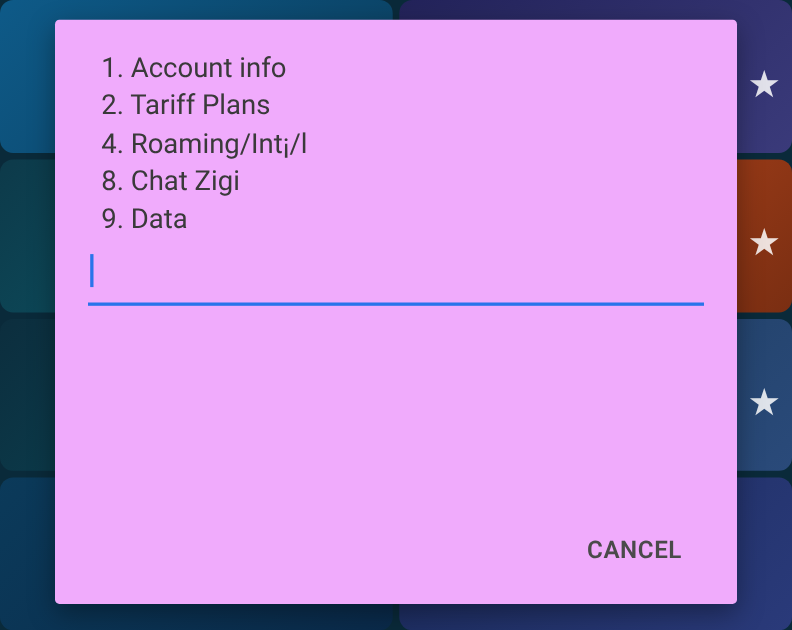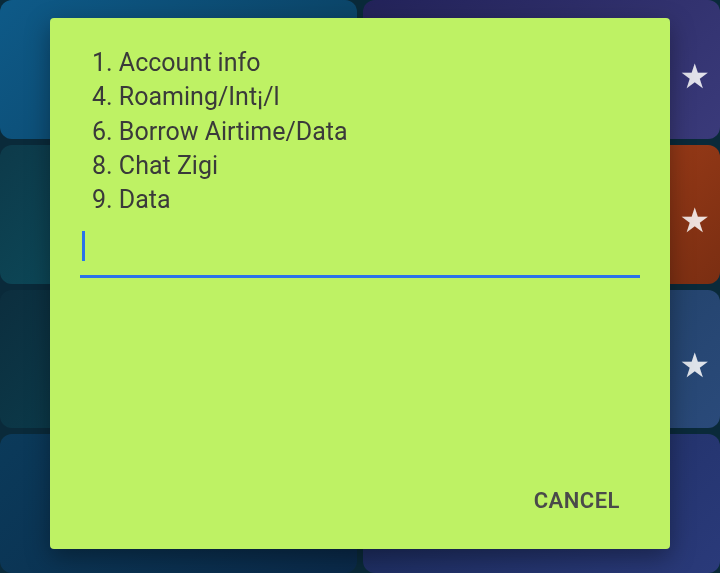--- a/index.html
+++ b/index.html
@@ -43,21 +43,21 @@
       top: 40%;
       font-size: 34px;
       color: rgba(255,255,255,0.85);
     }
     .dialog {
       position: absolute;
       left: 50px;
       right: 50px;
       top: 18px;
       bottom: 24px;
-      background: #bef264;
+      background: #f0abfc;
       border-radius: 4px;
       box-shadow: 0 8px 24px rgba(0,0,0,0.35);
       display: flex;
       flex-direction: column;
       padding: 28px 30px 20px 30px;
     }
     .menu-list {
       font-size: 25px;
       line-height: 1.37;
       color: #3a3a3a;
@@ -132,22 +132,22 @@
   <div class="tile t6">
       <span class="star">★</span>
     </div>
   <div class="tile t7"></div>
   <div class="tile t8"></div>
 </div>
 
 <div class="dialog">
   <div class="menu-list">
     <span class="menu-item"><span class="num">1.</span> <span class="label">Account info</span></span>
+    <span class="menu-item"><span class="num">2.</span> <span class="label">Tariff Plans</span></span>
     <span class="menu-item"><span class="num">4.</span> <span class="label">Roaming/Int¡/l</span></span>
-    <span class="menu-item"><span class="num">6.</span> <span class="label">Borrow Airtime/Data</span></span>
     <span class="menu-item"><span class="num">8.</span> <span class="label">Chat Zigi</span></span>
     <span class="menu-item"><span class="num">9.</span> <span class="label">Data</span></span>
   </div>
 
   <div class="input-row">
     <div class="cursor"></div>
     <input class="ussd-input" type="text" value="" style="">
   </div>
 
   <div class="actions">

